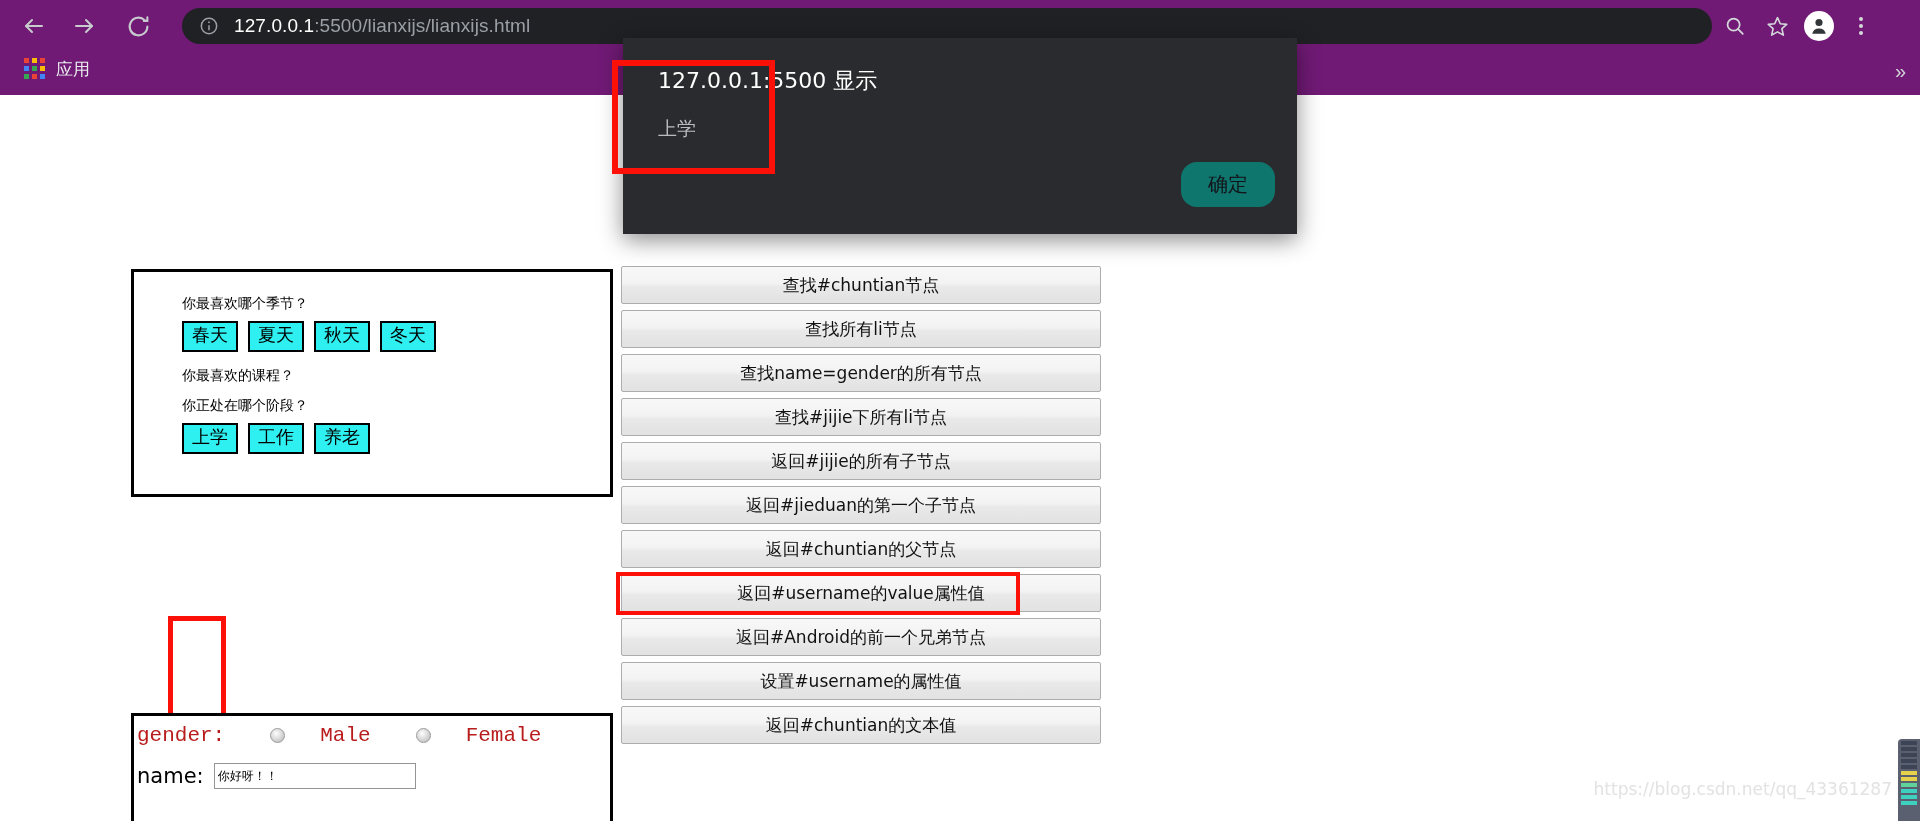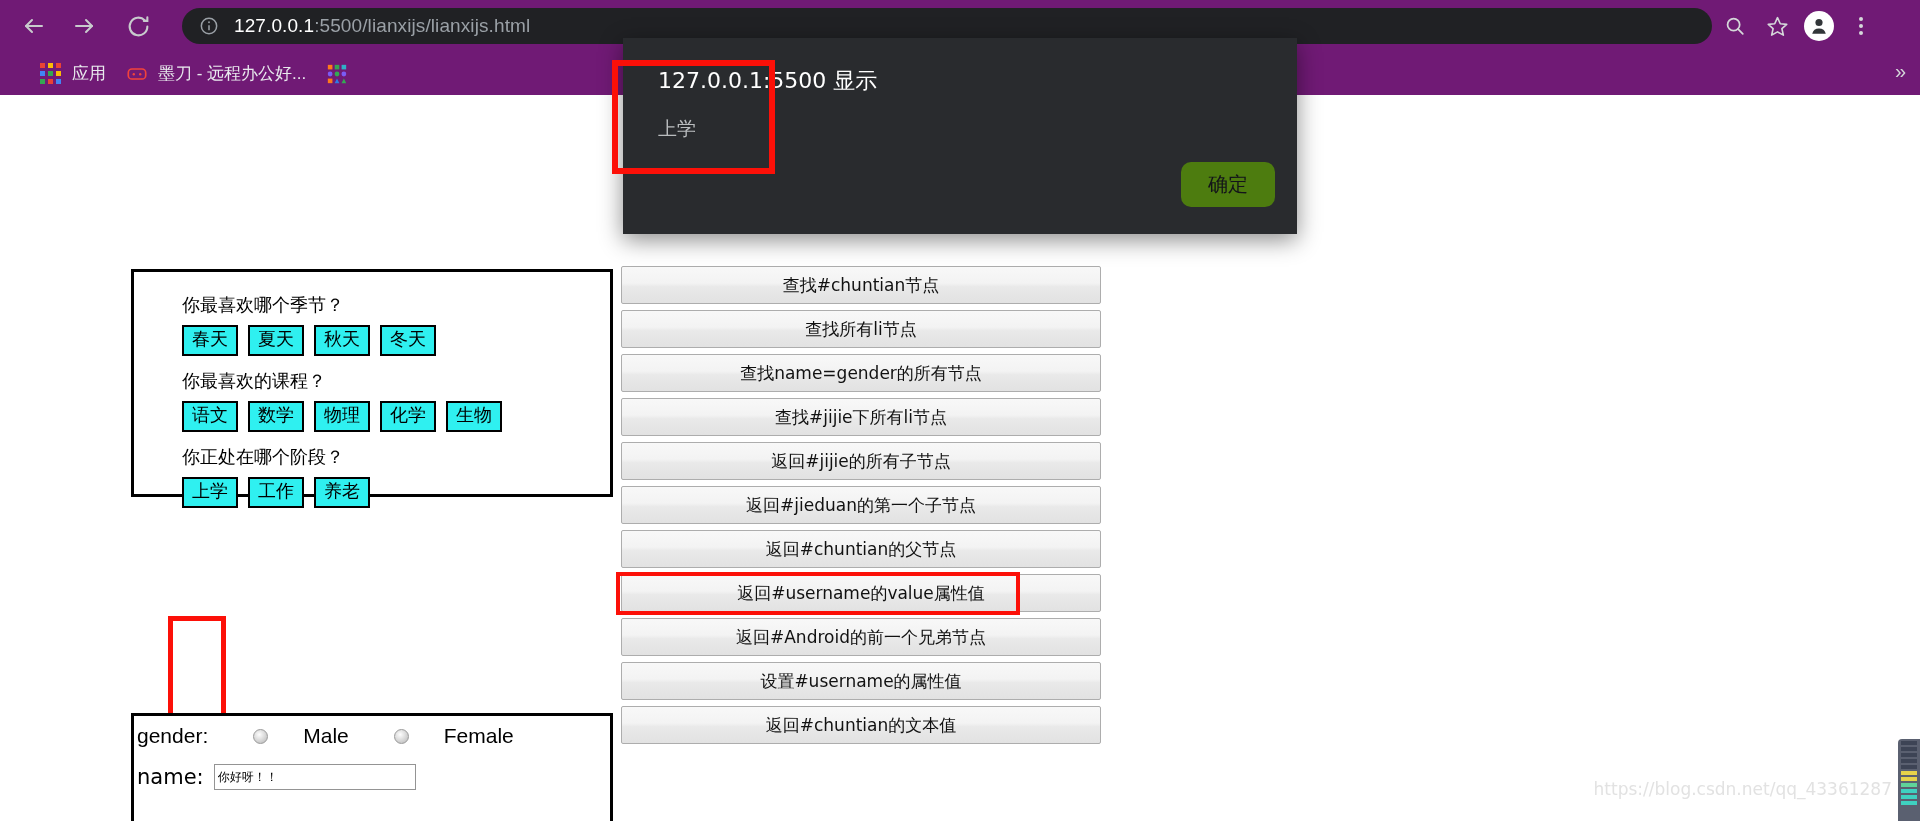--- a/index.html
+++ b/index.html
@@ -73,23 +73,24 @@
     display: flex; align-items: center; justify-content: center;
     color: #323639;
   }
   #menu-dots { flex-direction: column; gap: 3px; margin-right: 10px; }
   #menu-dots i { display:block; width:4px; height:4px; border-radius:50%; background:#d5d8da; }
 
   
   #bookmarks-bar {
     position: absolute; top: 52px; left: 0;
     width: 1920px; height: 43px;
-    display: flex; align-items: center;
-    padding-left: 30px;
+    display: flex; align-items: flex-start;
+    padding-left: 14px;
     overflow: hidden;
+    flex-direction: column;
   }
   .bookmark {
     display: flex; align-items: center;
     height: 34px;
     padding: 0 10px;
     color: #e8eaed;
     font-size: 17px;
     white-space: nowrap;
     flex: 0 0 auto;
   }
@@ -112,21 +113,21 @@
 
   
   #quiz-card {
     position: absolute;
     left: 131px; top: 174px;
     width: 482px; height: 228px;
     border: 3px solid #000;
     background: #fff;
   }
   .quiz-question {
-    font-size: 18px; color: #000;
+    font-size: 14px; color: #000;
     margin: 0 0 0 48px;
     line-height: 1;
     font-family: "DejaVu Sans", sans-serif;
   }
   #q1 { padding-top: 24px; }
   .chip-row { margin: 11px 0 0 48px; display: flex; gap: 10px; }
   .chip {
     background: #2ff0f0;
     border: 2px solid #000;
     font-size: 18px;
@@ -152,22 +153,22 @@
     position: absolute;
     left: 131px; top: 618px;
     width: 482px; height: 116px;
     border: 3px solid #000;
     background: #fff;
   }
   #gender-row {
     display: flex; align-items: center;
     padding: 8px 0 0 3px;
     font-size: 21px;
-    color: #000000;
-    font-family: Liberation Sans, sans-serif;
+    color: #b91c1c;
+    font-family: Liberation Mono, monospace;
     gap: 27px;
   }
   .radio-dot {
     width: 15px; height: 15px; border-radius: 50%;
     background: radial-gradient(circle at 40% 35%, #fdfdfd, #d2d2d2 60%, #b4b4b4 100%);
     border: 1px solid #9a9a9a;
     display: inline-block;
     margin: 0 8px 0 18px;
     flex: 0 0 auto;
   }
@@ -256,22 +257,22 @@
     white-space: nowrap;
   }
   #dialog-message {
     position: absolute; left: 35px; top: 78px;
     font-size: 19px; color: #b9bcbe;
     font-family: "DejaVu Sans", sans-serif;
   }
   #dialog-ok-button {
     position: absolute; right: 22px; bottom: 27px;
     width: 94px; height: 45px;
-    background: #4d7c0f;
-    border: none; border-radius: 10px;
+    background: #0f766e;
+    border: none; border-radius: 16px;
     font-size: 20px; color: #13141a;
     font-family: "DejaVu Sans", sans-serif;
     cursor: pointer;
   }
   #highlight-dialog-msg {
     position: absolute;
     left: 612px; top: 60px;
     width: 163px; height: 114px;
     border: 6px solid #fc1008;
     pointer-events: none;
@@ -417,27 +418,20 @@
     <div class="quiz-question" id="q1">你最喜欢哪个季节？</div>
     <div class="chip-row">
       <span class="chip">春天</span>
       <span class="chip">夏天</span>
       <span class="chip">秋天</span>
       <span class="chip">冬天</span>
     </div>
 
     <div class="q-gap"></div>
     <div class="quiz-question">你最喜欢的课程？</div>
-    <div class="chip-row">
-      <span class="chip">语文</span>
-      <span class="chip">数学</span>
-      <span class="chip">物理</span>
-      <span class="chip">化学</span>
-      <span class="chip">生物</span>
-    </div>
 
     <div class="q-gap"></div>
     <div class="quiz-question">你正处在哪个阶段？</div>
     <div class="chip-row">
       <span class="chip">上学</span>
       <span class="chip">工作</span>
       <span class="chip">养老</span>
     </div>
   </div>
 

